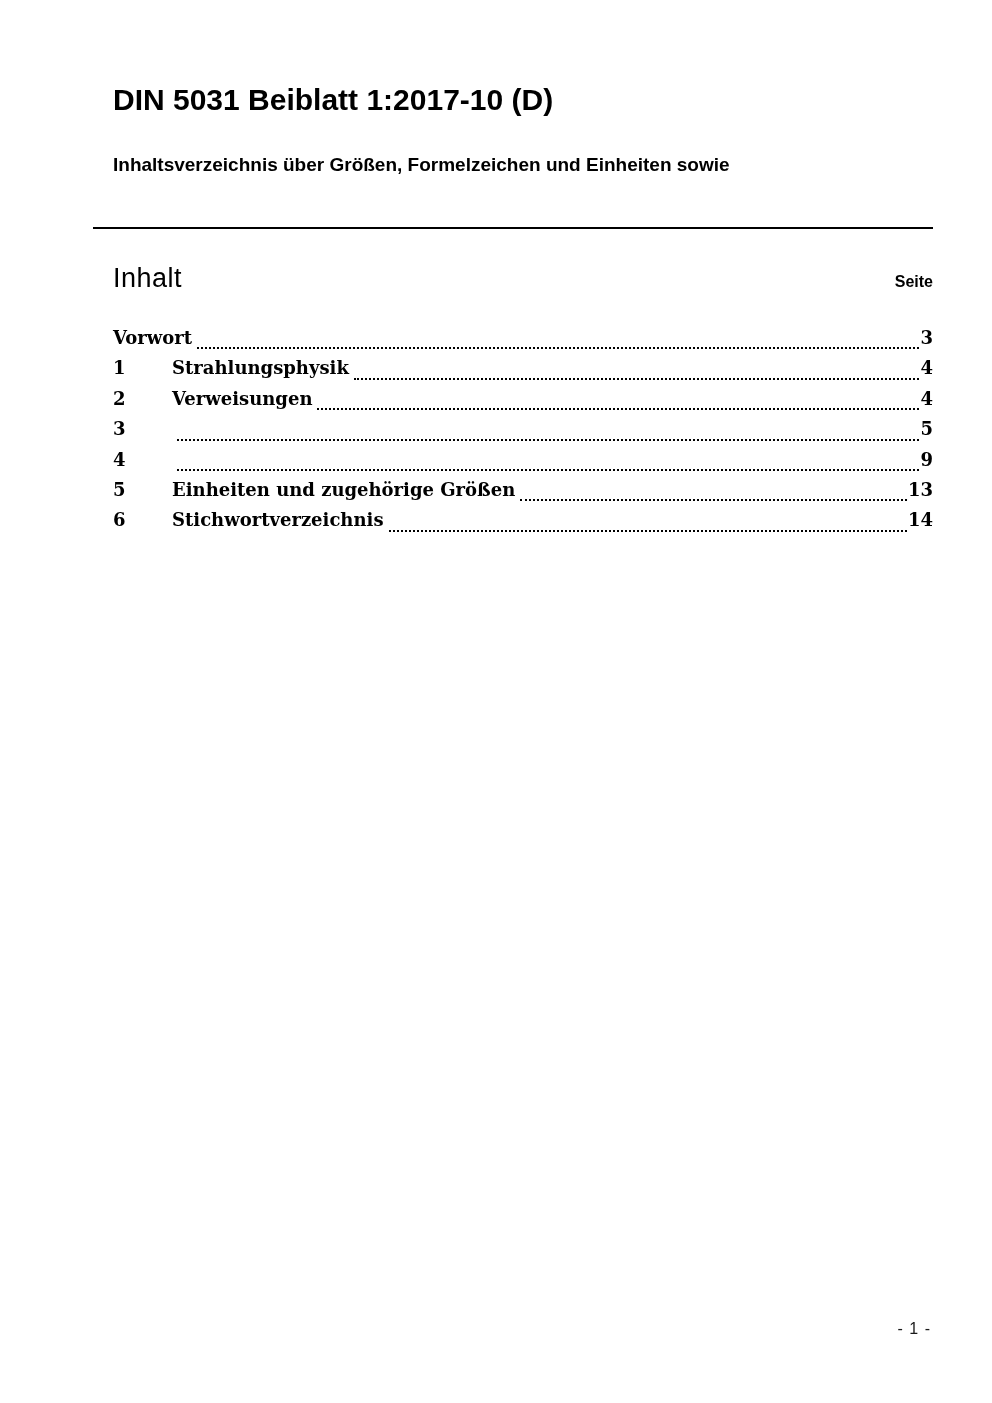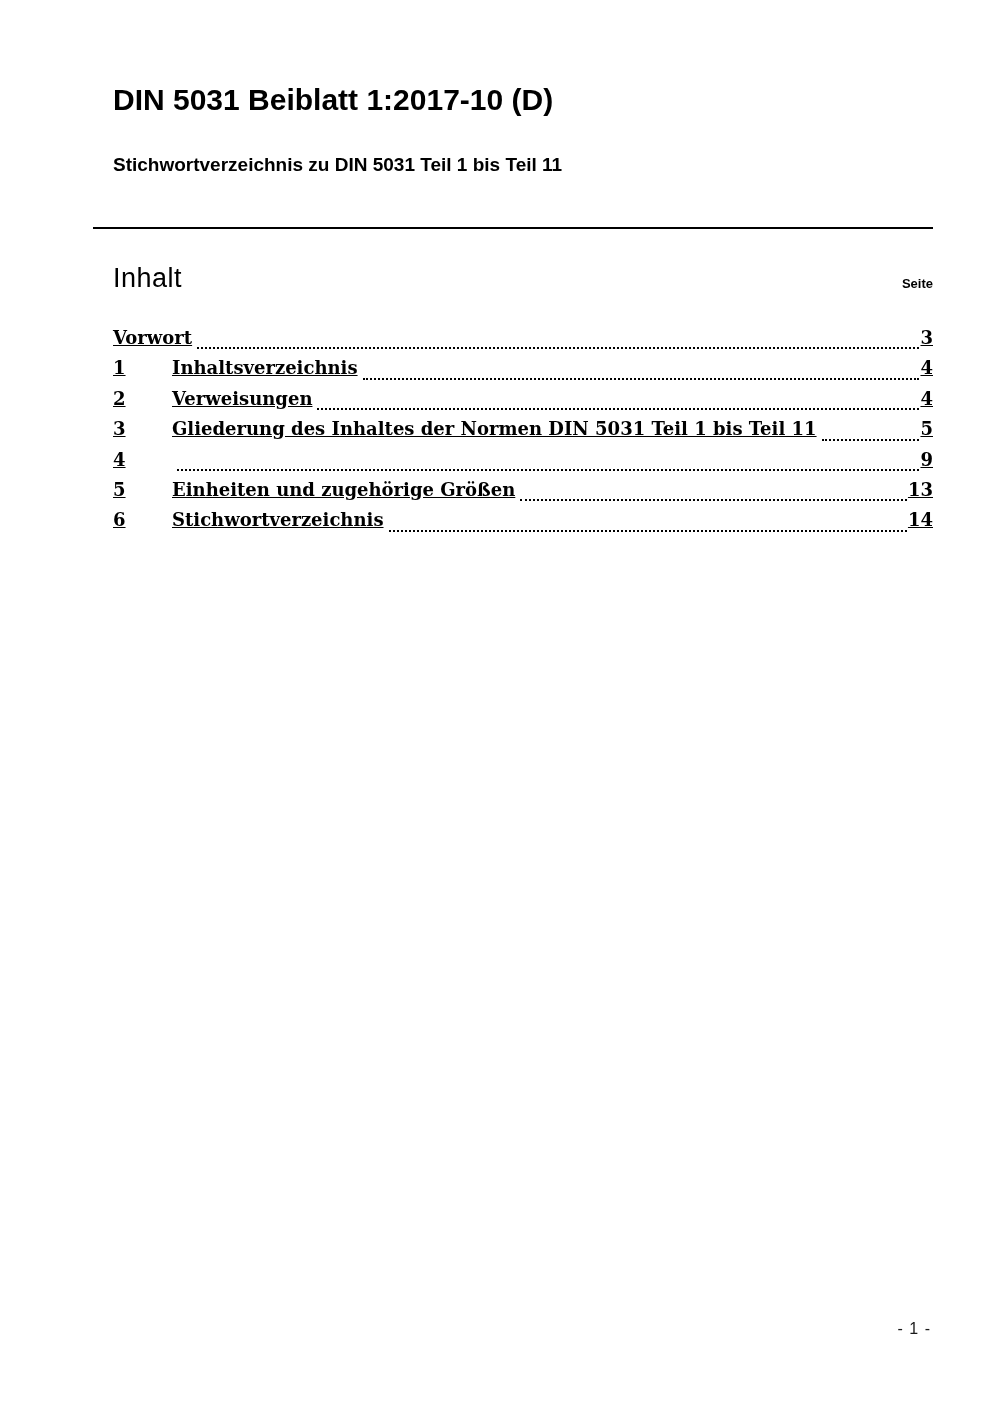--- a/index.html
+++ b/index.html
@@ -52,30 +52,29 @@
     display: flex;
     justify-content: space-between;
     align-items: flex-end;
   }
   .toc-heading {
     font-size: 27px;
     font-weight: 400;
     letter-spacing: 0.5px;
   }
   .toc-page-label {
-    font-size: 13px;
+    font-size: 16px;
     font-weight: bold;
     padding-bottom: 3px;
   }
   .toc-list {
     position: absolute;
     left: 113px;
     right: 59px;
     top: 327px;
-    text-decoration: underline;
   }
   .toc-row {
     display: flex;
     align-items: baseline;
     height: 30.4px;
     font-family: "DejaVu Serif", serif;
     font-weight: bold;
     font-size: 18px;
     line-height: 22px;
   }
@@ -119,55 +118,54 @@
   }
 </style>
 </head>
 <body>
 
 <div class="page">
 
   <h1 class="doc-number">DIN 5031 Beiblatt 1:2017-10 (D)</h1>
 
   <div class="doc-title">
-    <div>Stichwortverzeichnis zu DIN 5031 Teil 1 bis Teil 11</div>
+    <div>Inhaltsverzeichnis über Größen, Formelzeichen und Einheiten sowie</div>
   </div>
 
   <div class="header-rule"></div>
 
   <div class="toc-header">
     <span class="toc-heading">Inhalt</span>
     <span class="toc-page-label">Seite</span>
   </div>
 
   <div class="toc-list" id="toc-list">
   <div class="toc-row">
 
     <span class="toc-title">Vorwort</span>
     <span class="toc-leader"></span>
     <span class="toc-page">3</span>
   </div>
 
   <div class="toc-row">
     <span class="toc-num">1</span>
-    <span class="toc-title">Inhaltsverzeichnis</span>
+    <span class="toc-title">Strahlungsphysik</span>
     <span class="toc-leader"></span>
     <span class="toc-page">4</span>
   </div>
 
   <div class="toc-row">
     <span class="toc-num">2</span>
     <span class="toc-title">Verweisungen</span>
     <span class="toc-leader"></span>
     <span class="toc-page">4</span>
   </div>
 
   <div class="toc-row">
     <span class="toc-num">3</span>
-    <span class="toc-title">Gliederung des Inhaltes der Normen DIN 5031 Teil 1 bis Teil 11</span>
     <span class="toc-leader"></span>
     <span class="toc-page">5</span>
   </div>
 
   <div class="toc-row">
     <span class="toc-num">4</span>
     <span class="toc-leader"></span>
     <span class="toc-page">9</span>
   </div>
 

